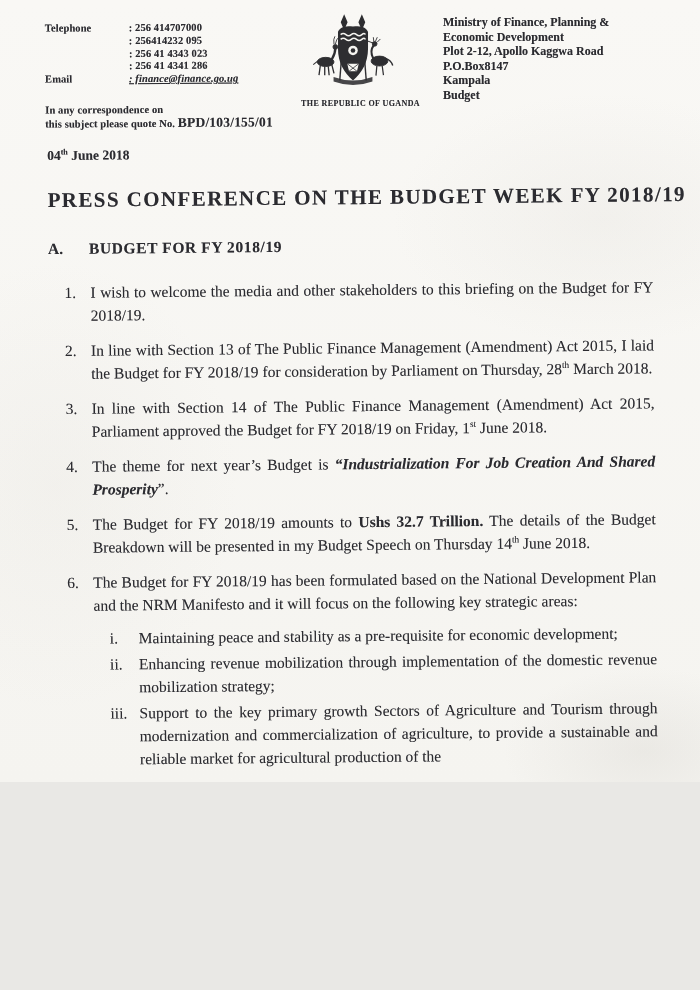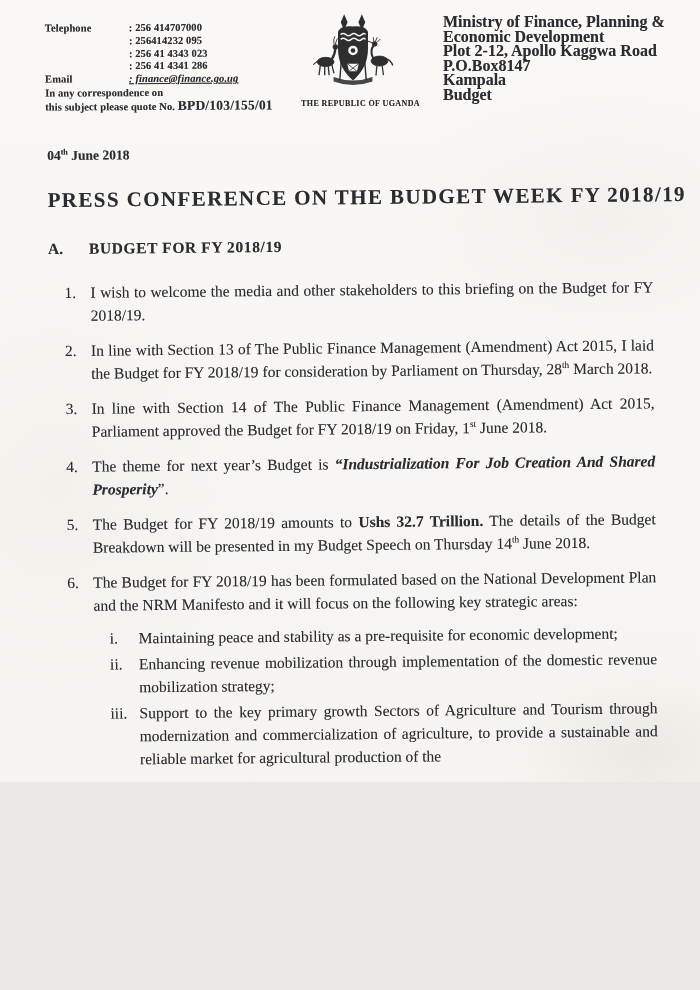--- a/index.html
+++ b/index.html
@@ -10,27 +10,27 @@
       radial-gradient(ellipse 300px 180px at 86% 28%, rgba(208,205,198,0.16), transparent 70%),
       radial-gradient(ellipse 260px 320px at 8% 62%, rgba(214,211,204,0.14), transparent 70%),
       radial-gradient(ellipse 200px 120px at 92% 96%, rgba(203,200,194,0.25), transparent 70%),
       linear-gradient(#f9f8f5,#f5f4f0);
   }
   
   .header{position:absolute;top:0;left:0;right:0;height:140px;text-shadow:0 0 0.6px rgba(40,40,45,0.4);}
   .contact{position:absolute;left:45px;top:22px;font-size:10.5px;font-weight:bold;line-height:12.8px;letter-spacing:0.1px;transform:rotate(-0.3deg);white-space:nowrap;}
   .c-label{display:inline-block;width:84px;}
   .c-row.u .c-val{text-decoration:underline;font-style:italic;}
-  .c-note{font-size:10.5px;font-weight:bold;margin-top:1px;}
+  .c-note{font-size:10.5px;font-weight:bold;margin-top:18px;}
   .c-note2{font-size:10.5px;font-weight:bold;}
   .ref{font-size:13.5px;letter-spacing:0.2px;}
   .emblem{position:absolute;left:286px;top:10px;width:134px;text-align:right;}
   .emblem svg{width:106px;height:88px;display:block;margin:0 auto;}
   .emblem-caption{font-size:8px;font-weight:bold;letter-spacing:0.4px;white-space:nowrap;margin-top:1px;}
-  .address{position:absolute;left:443px;top:15px;font-size:16px;font-weight:bold;line-height:14.6px;white-space:nowrap;}
+  .address{position:absolute;left:443px;top:15px;font-size:12px;font-weight:bold;line-height:14.6px;white-space:nowrap;}
   
   .doc{position:absolute;left:0;right:0;top:140px;padding:0 48px 0 47px;transform:rotate(-0.55deg);transform-origin:60px 0;text-shadow:0 0 0.6px rgba(43,43,48,0.35);}
   .date{font-size:13.5px;font-weight:bold;margin-top:8px;}
   .title{font-size:21px;font-weight:bold;margin:24px 0 0 0;letter-spacing:1.4px;white-space:nowrap;}
   .section{margin-top:27px;font-size:15.5px;font-weight:bold;letter-spacing:0.6px;}
   .sec-letter{display:inline-block;width:41px;letter-spacing:0;}
   .list{margin-top:23px;font-size:15.5px;line-height:23px;}
   .item{position:relative;padding-left:42px;margin-bottom:12px;text-align:justify;}
   .item .num{position:absolute;left:16px;}
   .item.pre-sub{margin-bottom:10px;}

